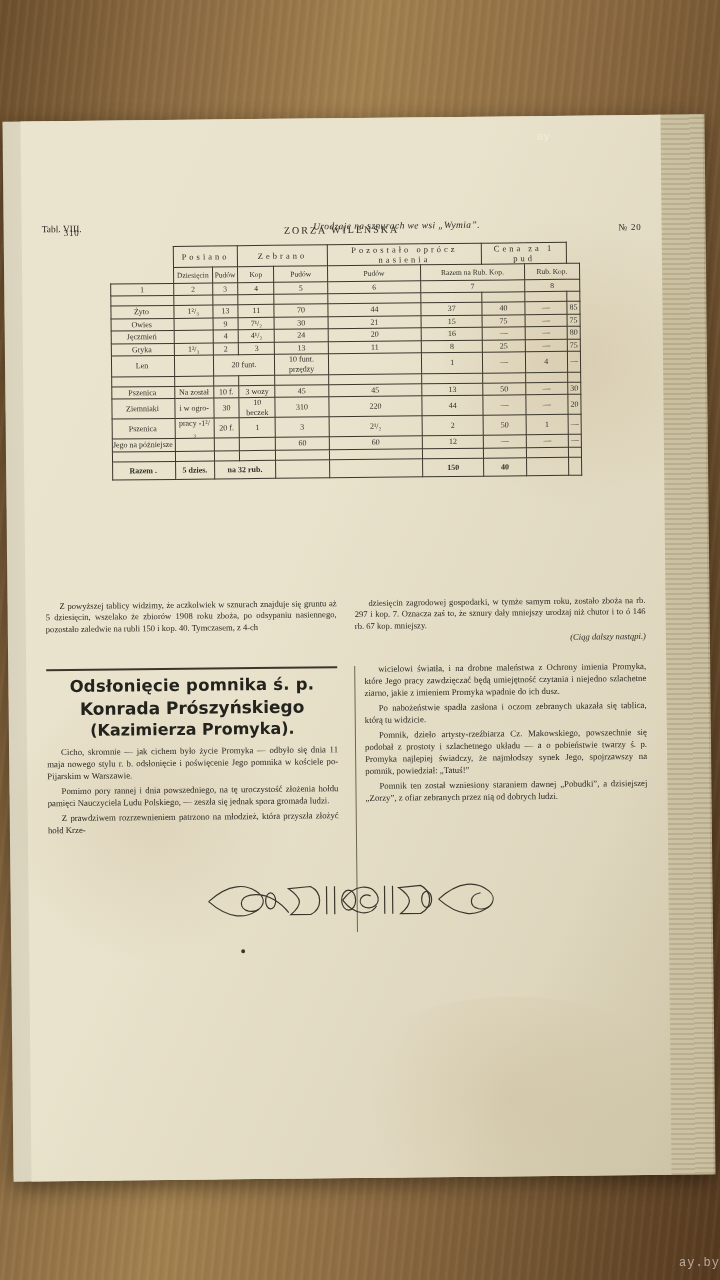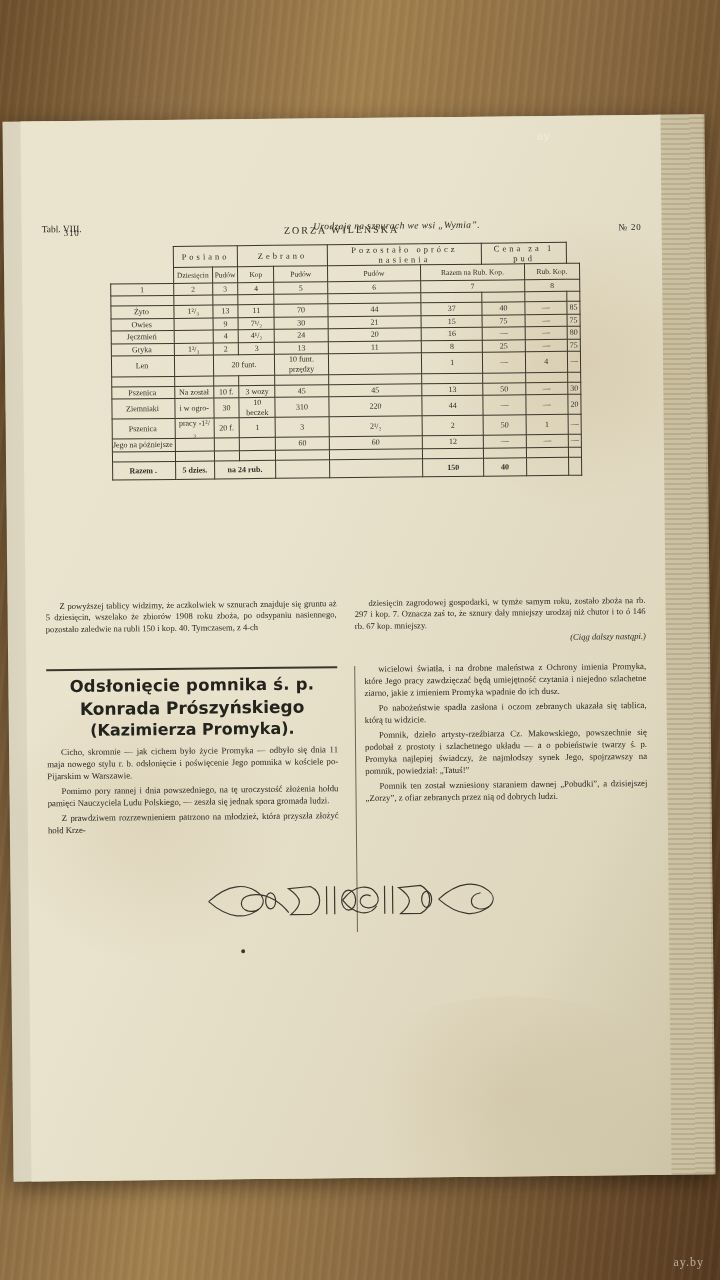--- a/index.html
+++ b/index.html
@@ -234,23 +234,23 @@
     left: 212px;
     width: 4px;
     height: 4px;
     border-radius: 50%;
     background: #3a362c;
   }
 
   
   .watermark {
     position: absolute;
-    right: 16px;
+    right: 0;
     bottom: 10px;
-    font-family: Liberation Serif, serif;
+    font-family: Liberation Mono, monospace;
     font-size: 12px;
     color: rgba(255,255,255,.55);
     letter-spacing: 1px;
   }
   .wm2 {
     position: absolute;
     right: 170px;
     top: 130px;
     font-family: "DejaVu Sans", sans-serif;
     font-size: 11px;
@@ -457,21 +457,21 @@
               <td class="noline"></td>
               <td class="noline"></td>
               <td class="noline"></td>
               <td class="noline"></td>
               <td class="noline"></td>
             </tr>
 
           <tr class="total">
             <td class="name">Razem .</td>
             <td>5 dzies.</td>
-            <td colspan="2">na 24 rub.</td>
+            <td colspan="2">na 32 rub.</td>
             <td></td>
             <td></td>
             <td>150</td>
             <td>40</td>
             <td></td>
             <td></td>
           </tr>
         </tbody>
       </table>
 

